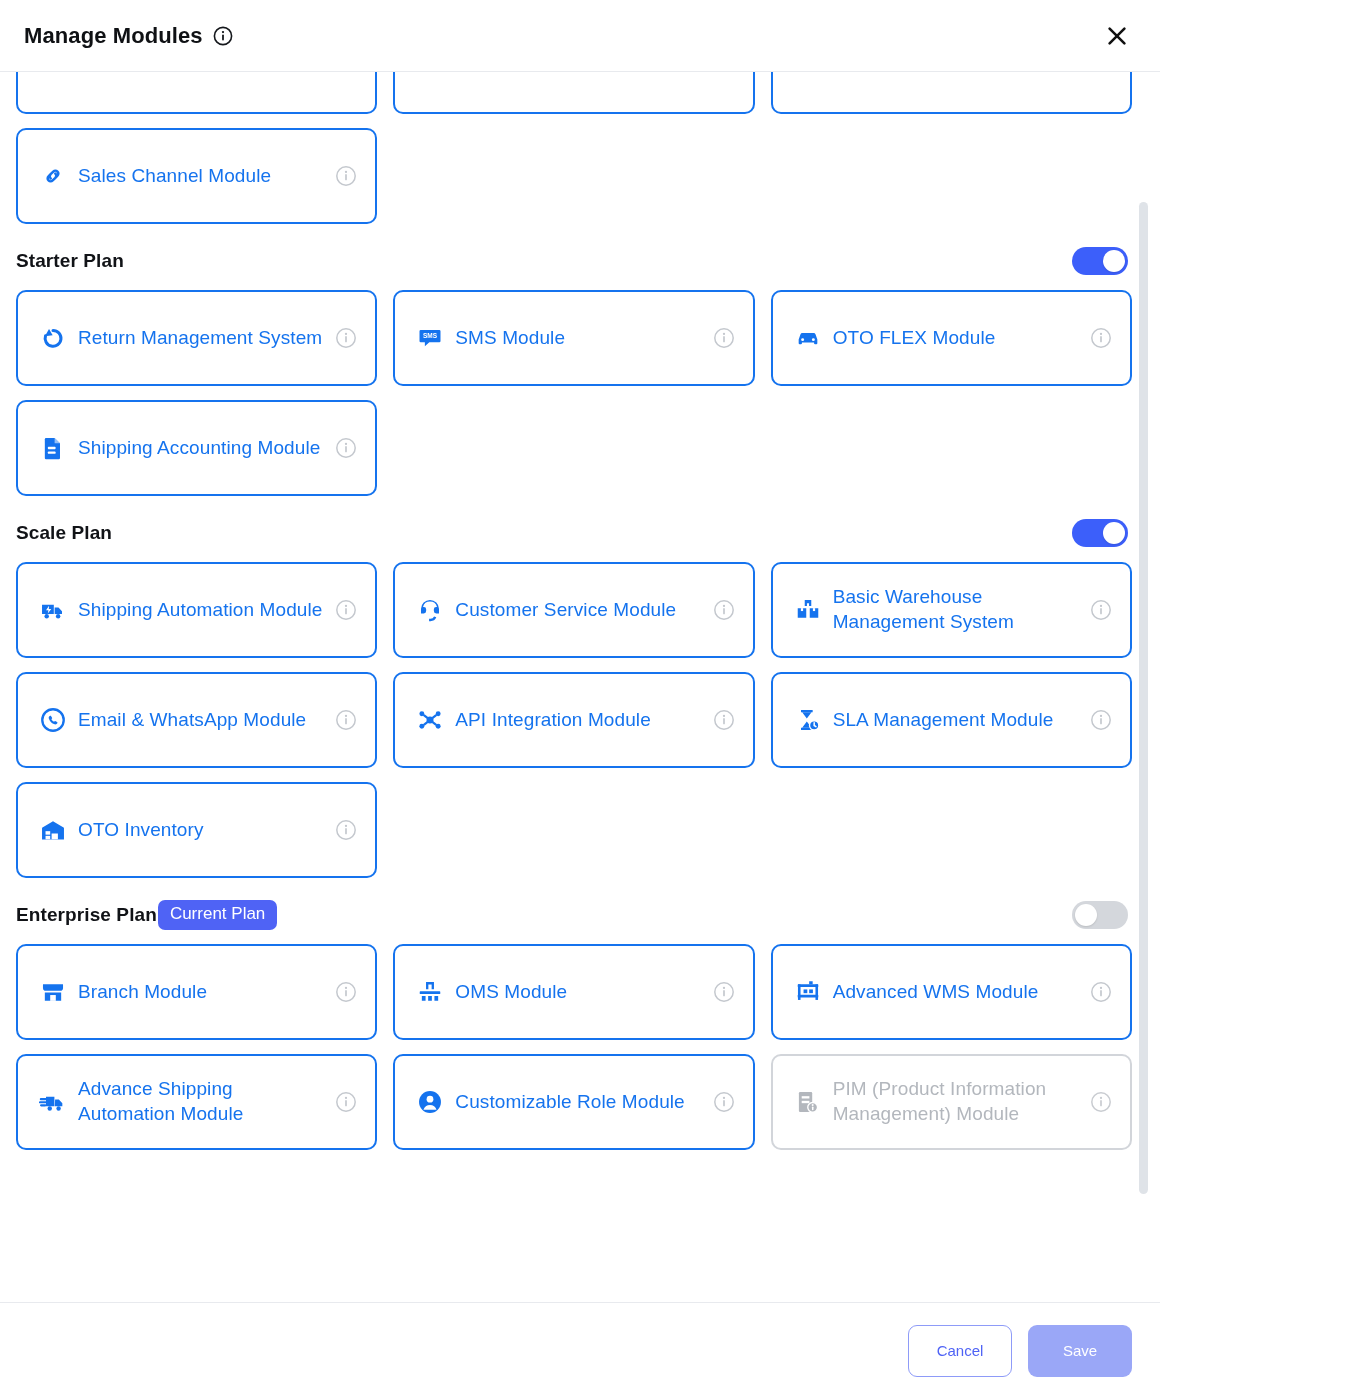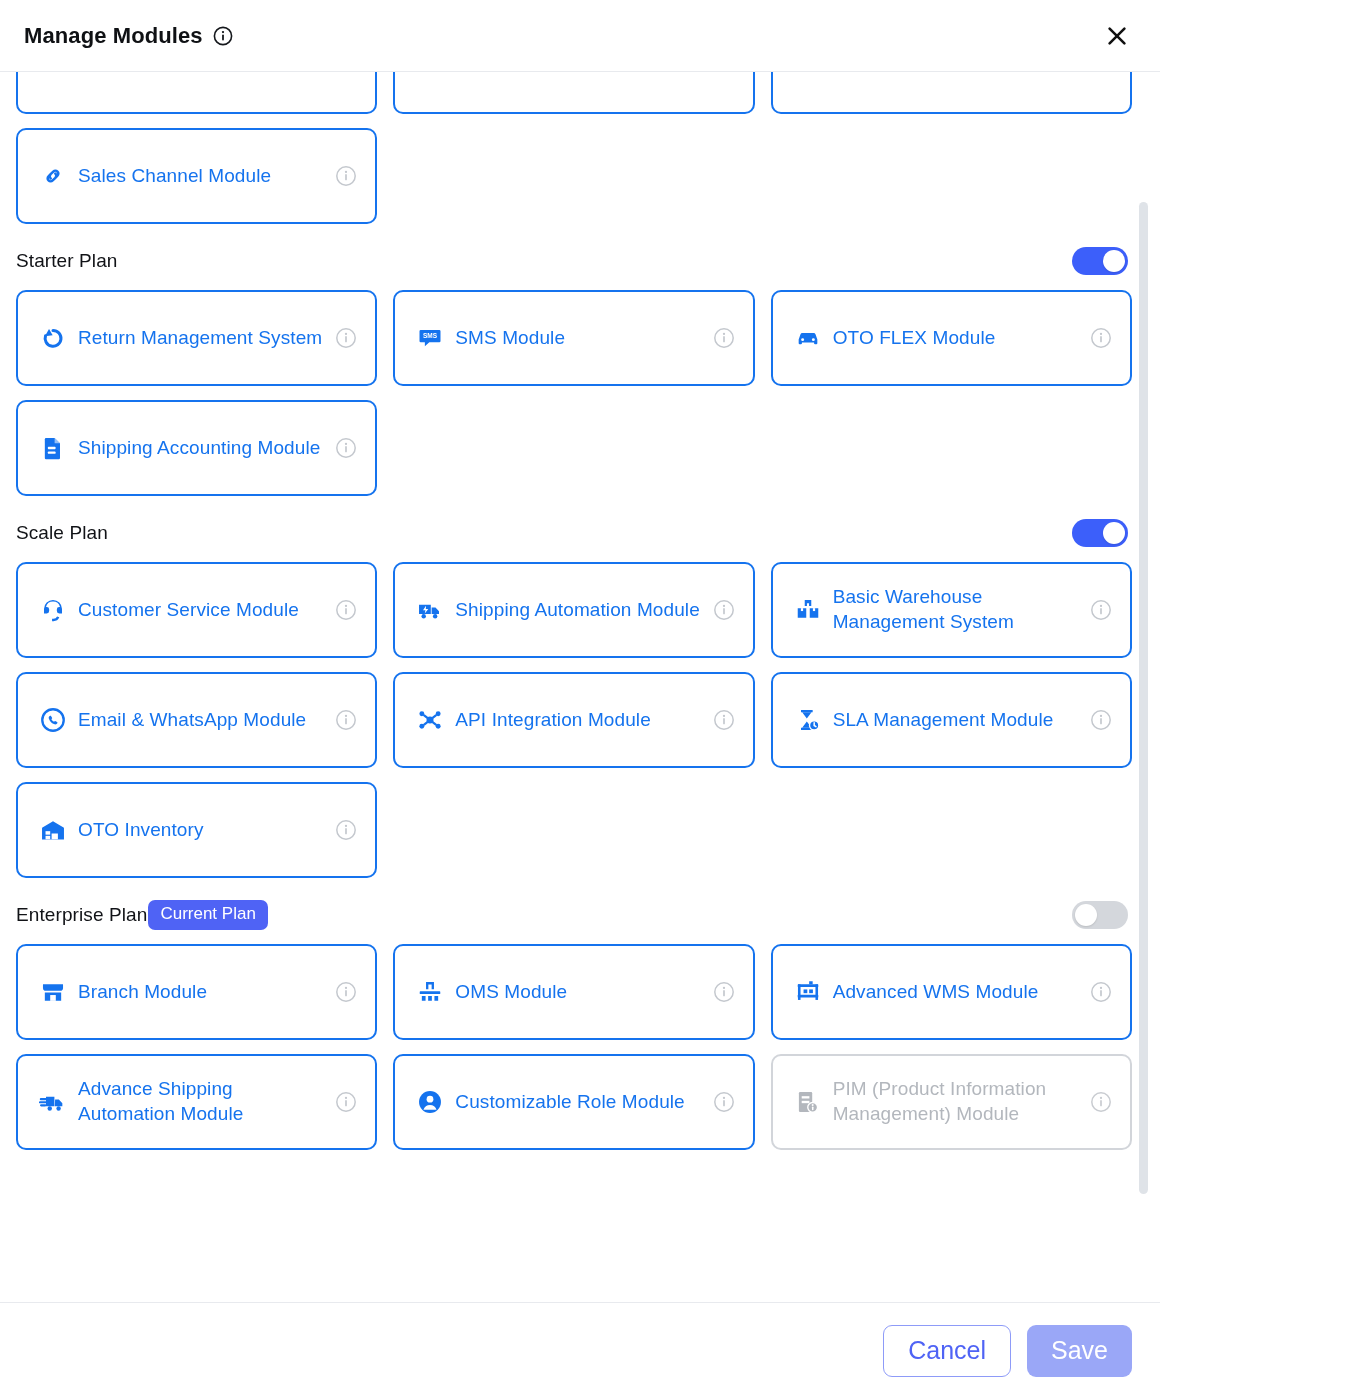--- a/index.html
+++ b/index.html
@@ -60,21 +60,21 @@
     background: #dfe3e8;
   }
 
   
   .plan-head {
     display: flex; align-items: center;
     margin: 22px 0 14px 0;
     height: 30px;
   }
   .plan-name {
-    font-size: 19px; font-weight: 400; color: #111317;
+    font-size: 19px; font-weight: 700; color: #111317;
     letter-spacing: .1px;
   }
   .badge {
     margin-left: 1px;
     background: #4f63f5;
     color: #fff;
     font-size: 17px;
     padding: 4px 12px 6px 12px;
     border-radius: 7px;
     line-height: 1.15;
@@ -151,21 +151,21 @@
   
   .modal-footer {
     flex: 0 0 96px; height: 96px;
     border-top: 1px solid #e8eaee;
     display: flex; align-items: center; justify-content: flex-end;
     padding: 0 28px;
     gap: 16px;
     background: #fff;
   }
   .btn {
-    font-size: 25px;
+    font-size: 15px;
     border-radius: 9px;
     padding: 0 24px;
     height: 52px;
     min-width: 104px;
     display: inline-flex; align-items: center; justify-content: center;
     cursor: pointer;
     font-family: inherit;
   }
   .btn-cancel {
     background: #fff; color: #4f63f5;
@@ -309,43 +309,43 @@
           <div class="plan-head">
             <span class="plan-name">Scale Plan</span>
             <span class="toggle on">
               <span class="knob"></span>
             </span>
           </div>
           <div class="grid">
             <div class="card">
               <span class="card-icon">
                 <svg width="28" height="28" viewBox="0 0 24 24" fill="#1573ee">
-                  <path d="M12 3.4A7.7 7.7 0 0 0 4.3 11v3.9h2.4a2 2 0 0 0 2-2v-1.5a2 2 0 0 0-2-2H6A6.2 6.2 0 0 1 18 9.4h-.7a2 2 0 0 0-2 2v1.5a2 2 0 0 0 2 2h2.4V11A7.7 7.7 0 0 0 12 3.4z"></path>
-                  <path d="M15.5 17.6a3.4 3.4 0 0 1-3.1 2h-1.2v2h1.2a5.4 5.4 0 0 0 5-3.3z"></path>
-                </svg>
-              </span>
-              <span class="card-label">Customer Service Module</span>
-              <span class="card-info">
-                <svg width="22" height="22" viewBox="0 0 22 22">
-    <circle cx="11" cy="11" r="9.2" fill="none" stroke="#c4c8ce" stroke-width="1.5"></circle>
-    <circle cx="11" cy="6.9" r="1.15" fill="#c4c8ce"></circle>
-    <rect x="10.15" y="9.1" width="1.7" height="6.2" rx=".85" fill="#c4c8ce"></rect>
-  </svg>
-              </span>
-            </div>
-            <div class="card">
-              <span class="card-icon">
-                <svg width="28" height="28" viewBox="0 0 24 24" fill="#1573ee">
                   <path d="M2.6 7.4h10.1v8.1H2.6zM13.4 9.8h3.3l3 3.3v2.4h-6.3z"></path>
                   <circle cx="6.6" cy="17.4" r="1.9"></circle>
                   <circle cx="16.4" cy="17.4" r="1.9"></circle>
                   <path d="M8.6 8.4 6 12.2h2.1l-.6 2.9 3-3.9H8.4z" fill="#fff"></path>
                 </svg>
               </span>
               <span class="card-label">Shipping Automation Module</span>
+              <span class="card-info">
+                <svg width="22" height="22" viewBox="0 0 22 22">
+    <circle cx="11" cy="11" r="9.2" fill="none" stroke="#c4c8ce" stroke-width="1.5"></circle>
+    <circle cx="11" cy="6.9" r="1.15" fill="#c4c8ce"></circle>
+    <rect x="10.15" y="9.1" width="1.7" height="6.2" rx=".85" fill="#c4c8ce"></rect>
+  </svg>
+              </span>
+            </div>
+            <div class="card">
+              <span class="card-icon">
+                <svg width="28" height="28" viewBox="0 0 24 24" fill="#1573ee">
+                  <path d="M12 3.4A7.7 7.7 0 0 0 4.3 11v3.9h2.4a2 2 0 0 0 2-2v-1.5a2 2 0 0 0-2-2H6A6.2 6.2 0 0 1 18 9.4h-.7a2 2 0 0 0-2 2v1.5a2 2 0 0 0 2 2h2.4V11A7.7 7.7 0 0 0 12 3.4z"></path>
+                  <path d="M15.5 17.6a3.4 3.4 0 0 1-3.1 2h-1.2v2h1.2a5.4 5.4 0 0 0 5-3.3z"></path>
+                </svg>
+              </span>
+              <span class="card-label">Customer Service Module</span>
               <span class="card-info">
                 <svg width="22" height="22" viewBox="0 0 22 22">
     <circle cx="11" cy="11" r="9.2" fill="none" stroke="#c4c8ce" stroke-width="1.5"></circle>
     <circle cx="11" cy="6.9" r="1.15" fill="#c4c8ce"></circle>
     <rect x="10.15" y="9.1" width="1.7" height="6.2" rx=".85" fill="#c4c8ce"></rect>
   </svg>
               </span>
             </div>
             <div class="card">
               <span class="card-icon">

